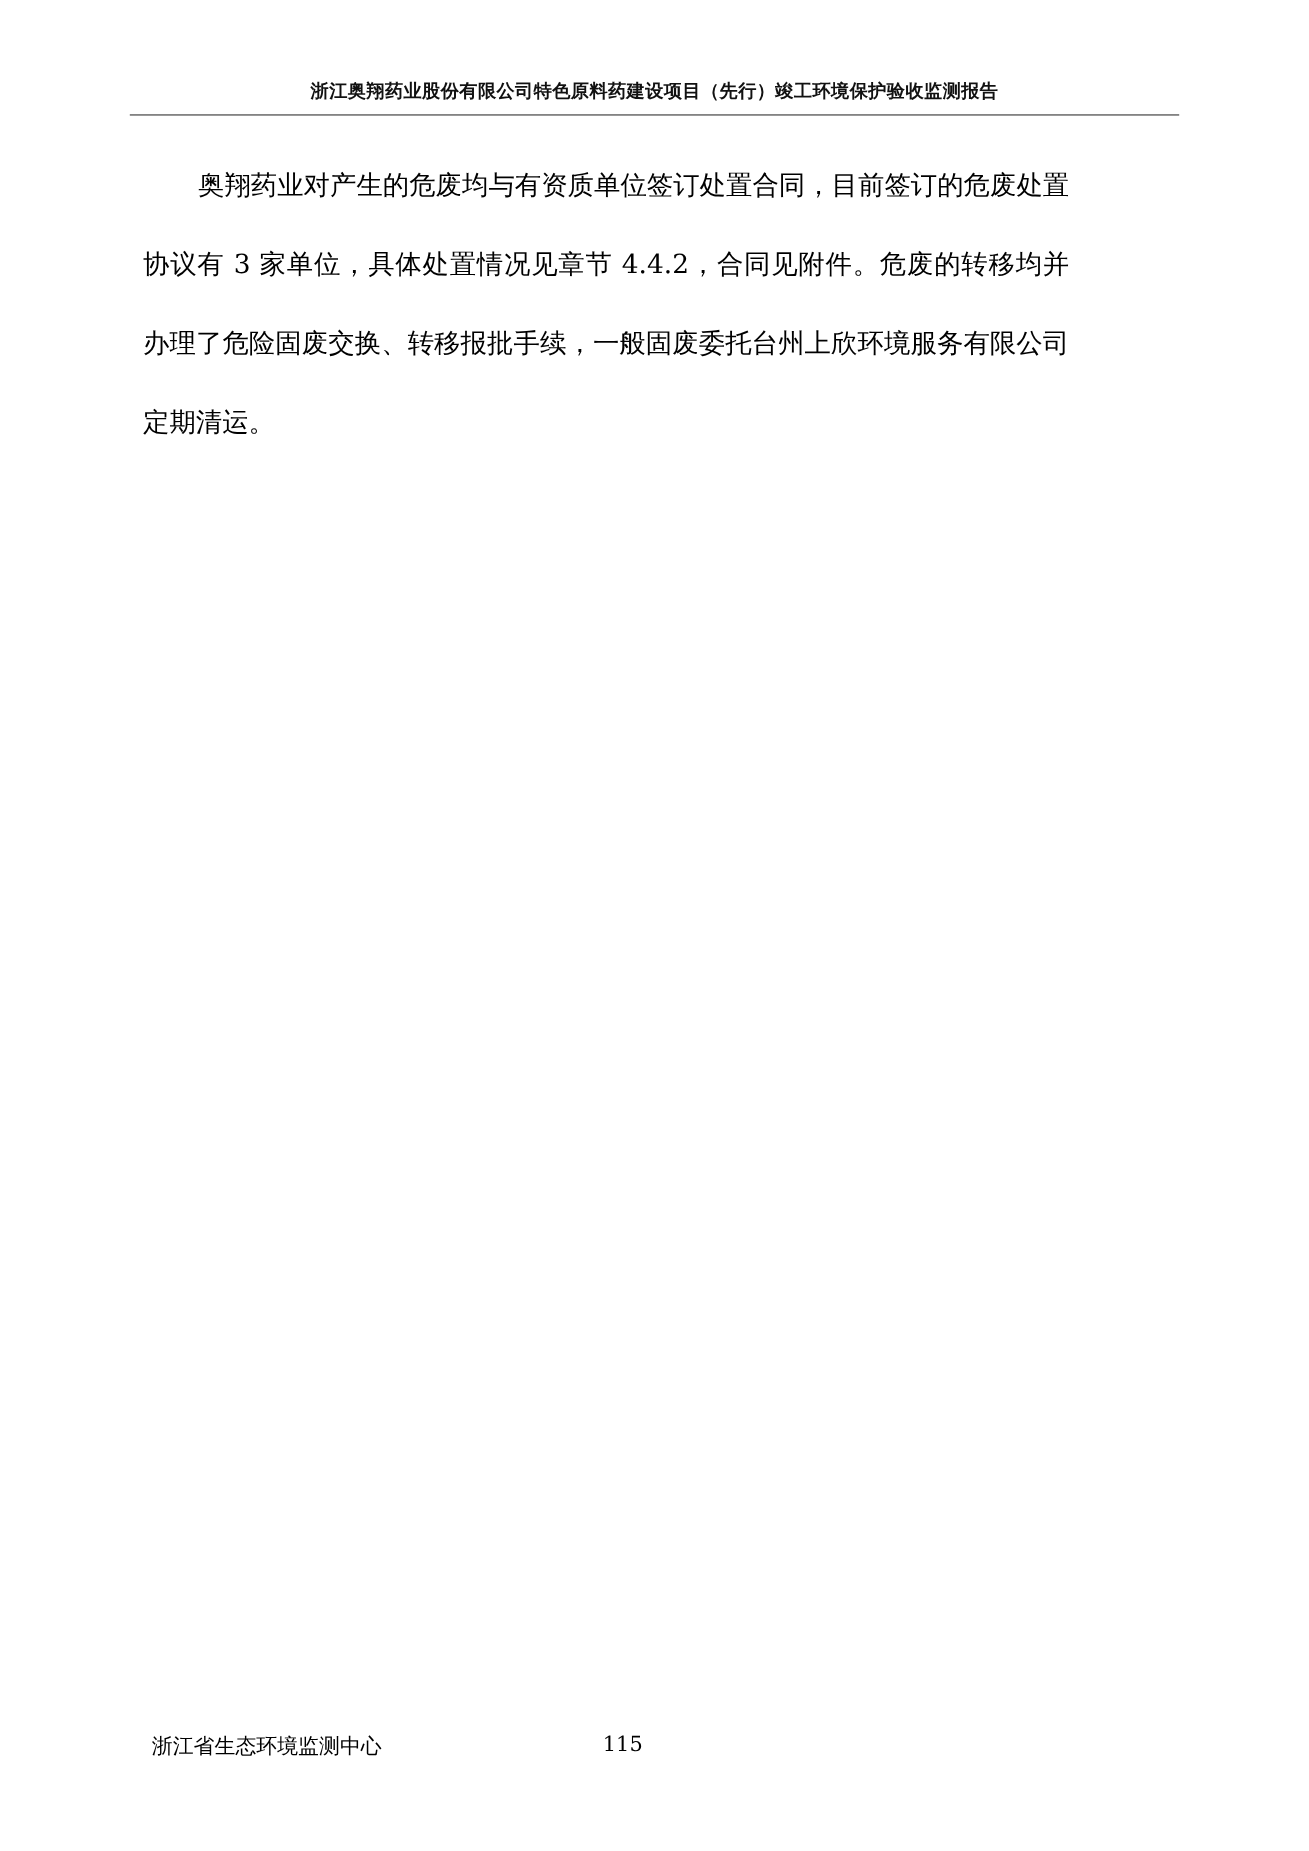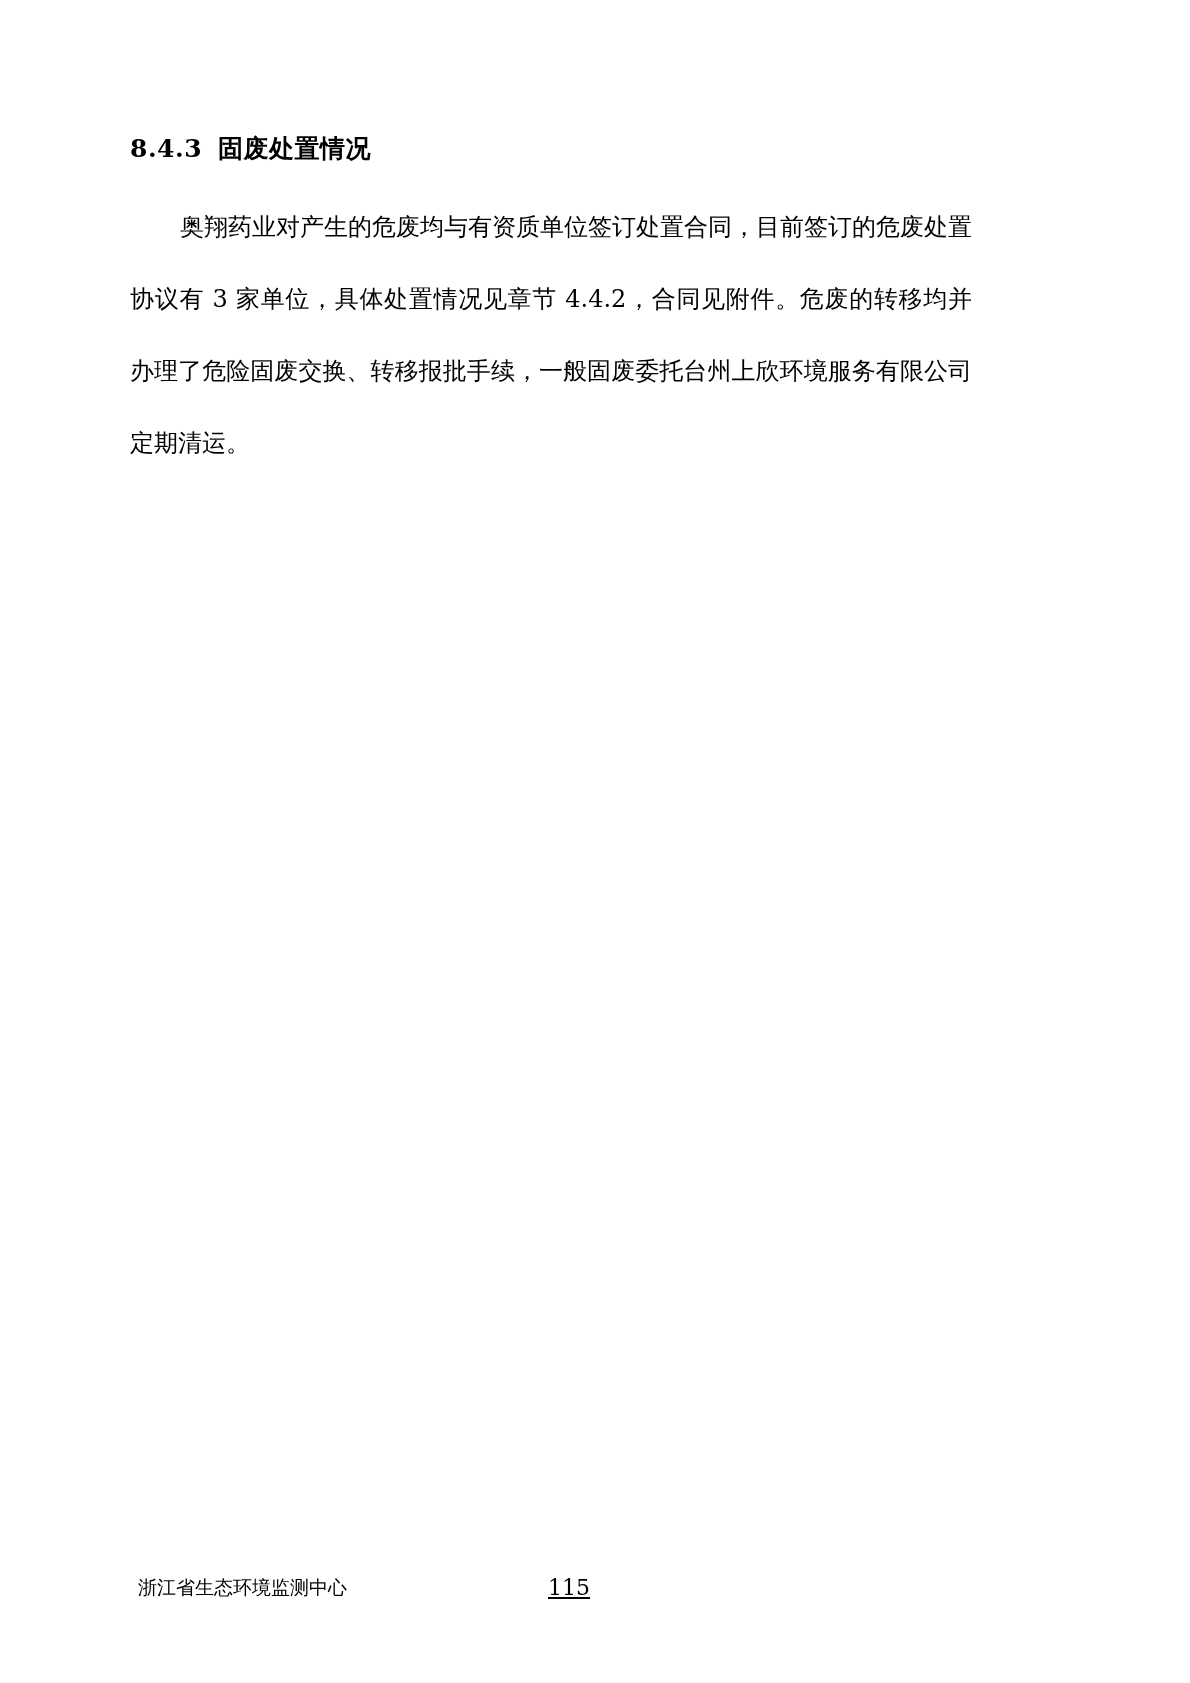--- a/index.html
+++ b/index.html
@@ -92,36 +92,36 @@
     font-family: "DejaVu Serif", "Liberation Serif", serif;
     font-size: 19px;
     color: #000000;
     white-space: nowrap;
   }
   .footer-page {
     position: absolute;
     left: 410px;
     top: 0;
     font-family: "DejaVu Serif", "Liberation Serif", serif;
-    font-size: 22px;
+    font-size: 19px;
     color: #000000;
-    text-decoration: underline;
   }
 </style>
 </head>
 <body>
 
 <div class="page">
 
+  <div class="header-zone">
+    <div class="header-text">浙江奥翔药业股份有限公司特色原料药建设项目（先行）竣工环境保护验收监测报告</div>
+    <div class="header-rule"></div>
+  </div>
 
   <div class="content">
 
-    <h2 class="section-heading">
-      <span class="num">8.4.3</span><span>固废处置情况</span>
-    </h2>
 
     <p class="body-para">奥翔药业对产生的危废均与有资质单位签订处置合同，目前签订的危废处置协议有 3 家单位，具体处置情况见章节 4.4.2，合同见附件。危废的转移均并办理了危险固废交换、转移报批手续，一般固废委托台州上欣环境服务有限公司定期清运。</p>
 
 
   </div>
 
   <div class="footer">
     <span class="footer-left">浙江省生态环境监测中心</span>
     <span class="footer-page">115</span>
   </div>

